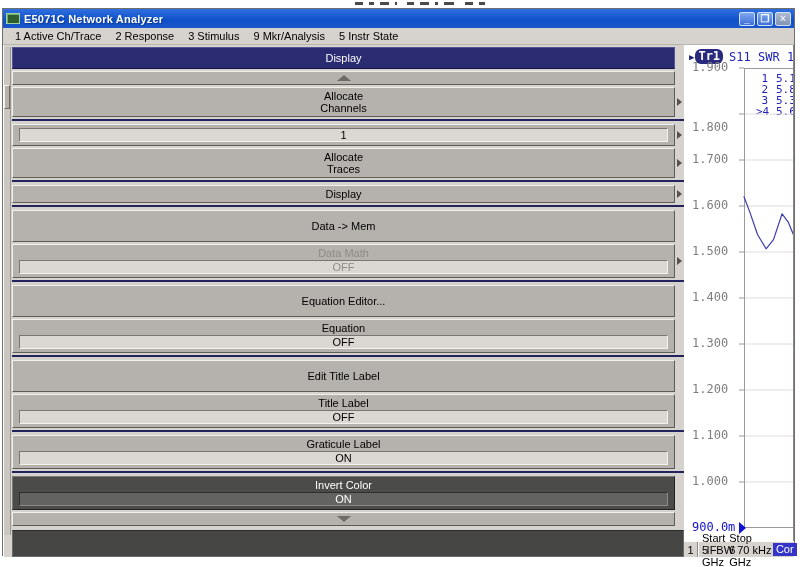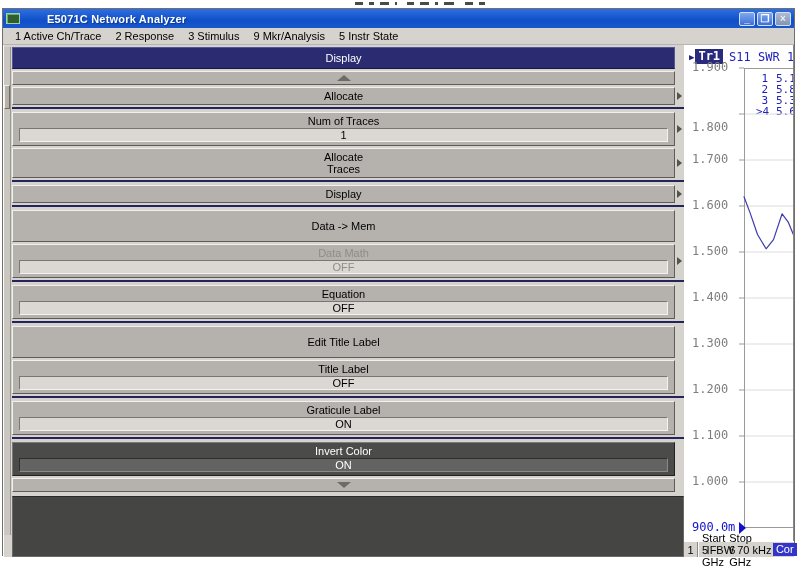--- a/index.html
+++ b/index.html
@@ -11,21 +11,21 @@
   .artifact { position:absolute; top:2px; left:355px; width:190px; height:4px; }
   .artifact i { display:inline-block; height:3px; background:#4a4a4a; margin-right:6px; vertical-align:top; }
 
   
   .window { position:absolute; left:2px; top:8px; width:793px; height:548px;
             border:1px solid #716f6a; background:#d6d3ce;
             display:grid; grid-template-columns:681px 110px; grid-template-rows:19px 17px 496px 16px; }
 
   
   .titlebar { grid-column:1 / span 2; background:linear-gradient(to bottom,#2f6fe0,#0f4fc8 60%,#1a57cc);
-              display:flex; align-items:center; padding:0 3px;gap:23px; }
+              display:flex; align-items:center; padding:0 3px; }
   .app-icon { width:14px; height:11px; background:#2f5e2f; border:1px solid #9fd09f;
               box-shadow:inset 1px 1px 0 #6fae6f; margin-right:4px; }
   .title-text { color:#fff; font-size:11px; font-weight:bold; letter-spacing:.2px; flex:1;
                 text-shadow:1px 1px 1px #0a3a8a; }
   .winbtns { display:flex; gap:2px; }
   .winbtn { width:16px; height:14px; border:1px solid #cfe0f8; border-radius:2px;
             background:linear-gradient(to bottom,#7fa8ee,#3f6fd8); color:#fff;
             font-size:10px; line-height:12px; text-align:center; font-weight:bold; }
   .winbtn.close { background:linear-gradient(to bottom,#aebad0,#8494b4); color:#e8eef8; }
 
@@ -33,21 +33,21 @@
   .menubar { grid-column:1 / span 2; background:#d6d3ce; border-bottom:1px solid #b8b5b0;
              display:flex; align-items:center; font-size:11px; color:#000; padding-left:5px; }
   .menu-item { padding:1px 7px 2px 7px; cursor:default; }
 
   
   .graph { position:relative; background:#fff; border-right:1px solid #8a8784; overflow:hidden; }
 
   .trace-header { position:absolute; left:5px; top:4px; display:flex; align-items:center;
                   font-family:"DejaVu Sans Mono", monospace; font-size:12px; white-space:pre; }
   .tr-arrow { color:#20207a; font-size:9px; margin-right:1px; }
-  .tr-chip { background:#29297d; color:#fff; padding:0 3px 1px 3px; font-weight:bold; }
+  .tr-chip { background:#29297d; color:#fff; padding:0 3px 1px 3px; font-weight:bold;border-radius:6px; }
   .tr-def { color:#2222bb; margin-left:6px; }
 
   .ylabel { position:absolute; left:8px; width:46px; text-align:left;
             font-family:"DejaVu Sans Mono", monospace; font-size:12px; color:#7e7e7e; line-height:13px; }
   .ref-label { color:#1111cc; }
   .ref-arrow-left { position:absolute; left:55px; width:0; height:0;
                     border-left:7px solid #1111cc; border-top:6px solid transparent; border-bottom:6px solid transparent; }
 
   .marker-table { position:absolute; left:72px; top:28px;
                   font-family:"DejaVu Sans Mono", monospace; font-size:11px; color:#2222bb; line-height:11px; }
@@ -214,29 +214,29 @@
       <div class="side-row">
         <div class="scroll-btn side-main">
           <span class="tri-up"></span>
         </div>
         <div class="arrow-col"></div>
       </div>
       <div id="softkeys">
           <div class="side-row">
             <div class="skey side-main">
               <div class="lbl">Allocate</div>
-            </div>
-            <div class="arrow-col">
-              <span class="sub-arrow"></span>
-            </div>
-          </div>
-          <div class="sep"></div>
-          <div class="side-row">
-            <div class="skey side-main">
-              <div class="lbl">Num of Traces</div>
+              <div class="lbl">Channels</div>
+            </div>
+            <div class="arrow-col">
+              <span class="sub-arrow"></span>
+            </div>
+          </div>
+          <div class="sep"></div>
+          <div class="side-row">
+            <div class="skey side-main">
               <div class="val">1</div>
             </div>
             <div class="arrow-col">
               <span class="sub-arrow"></span>
             </div>
           </div>
           <div class="side-row">
             <div class="skey side-main">
               <div class="lbl">Allocate</div>
               <div class="lbl">Traces</div>
@@ -264,20 +264,26 @@
           <div class="side-row">
             <div class="skey side-main disabled">
               <div class="lbl">Data Math</div>
               <div class="val">OFF</div>
             </div>
             <div class="arrow-col">
               <span class="sub-arrow"></span>
             </div>
           </div>
           <div class="sep"></div>
+          <div class="side-row">
+            <div class="skey side-main" style="padding: 9px 1px;">
+              <div class="lbl">Equation Editor...</div>
+            </div>
+            <div class="arrow-col"></div>
+          </div>
           <div class="side-row">
             <div class="skey side-main">
               <div class="lbl">Equation</div>
               <div class="val">OFF</div>
             </div>
             <div class="arrow-col"></div>
           </div>
           <div class="sep"></div>
           <div class="side-row">
             <div class="skey side-main" style="padding: 9px 1px;">

